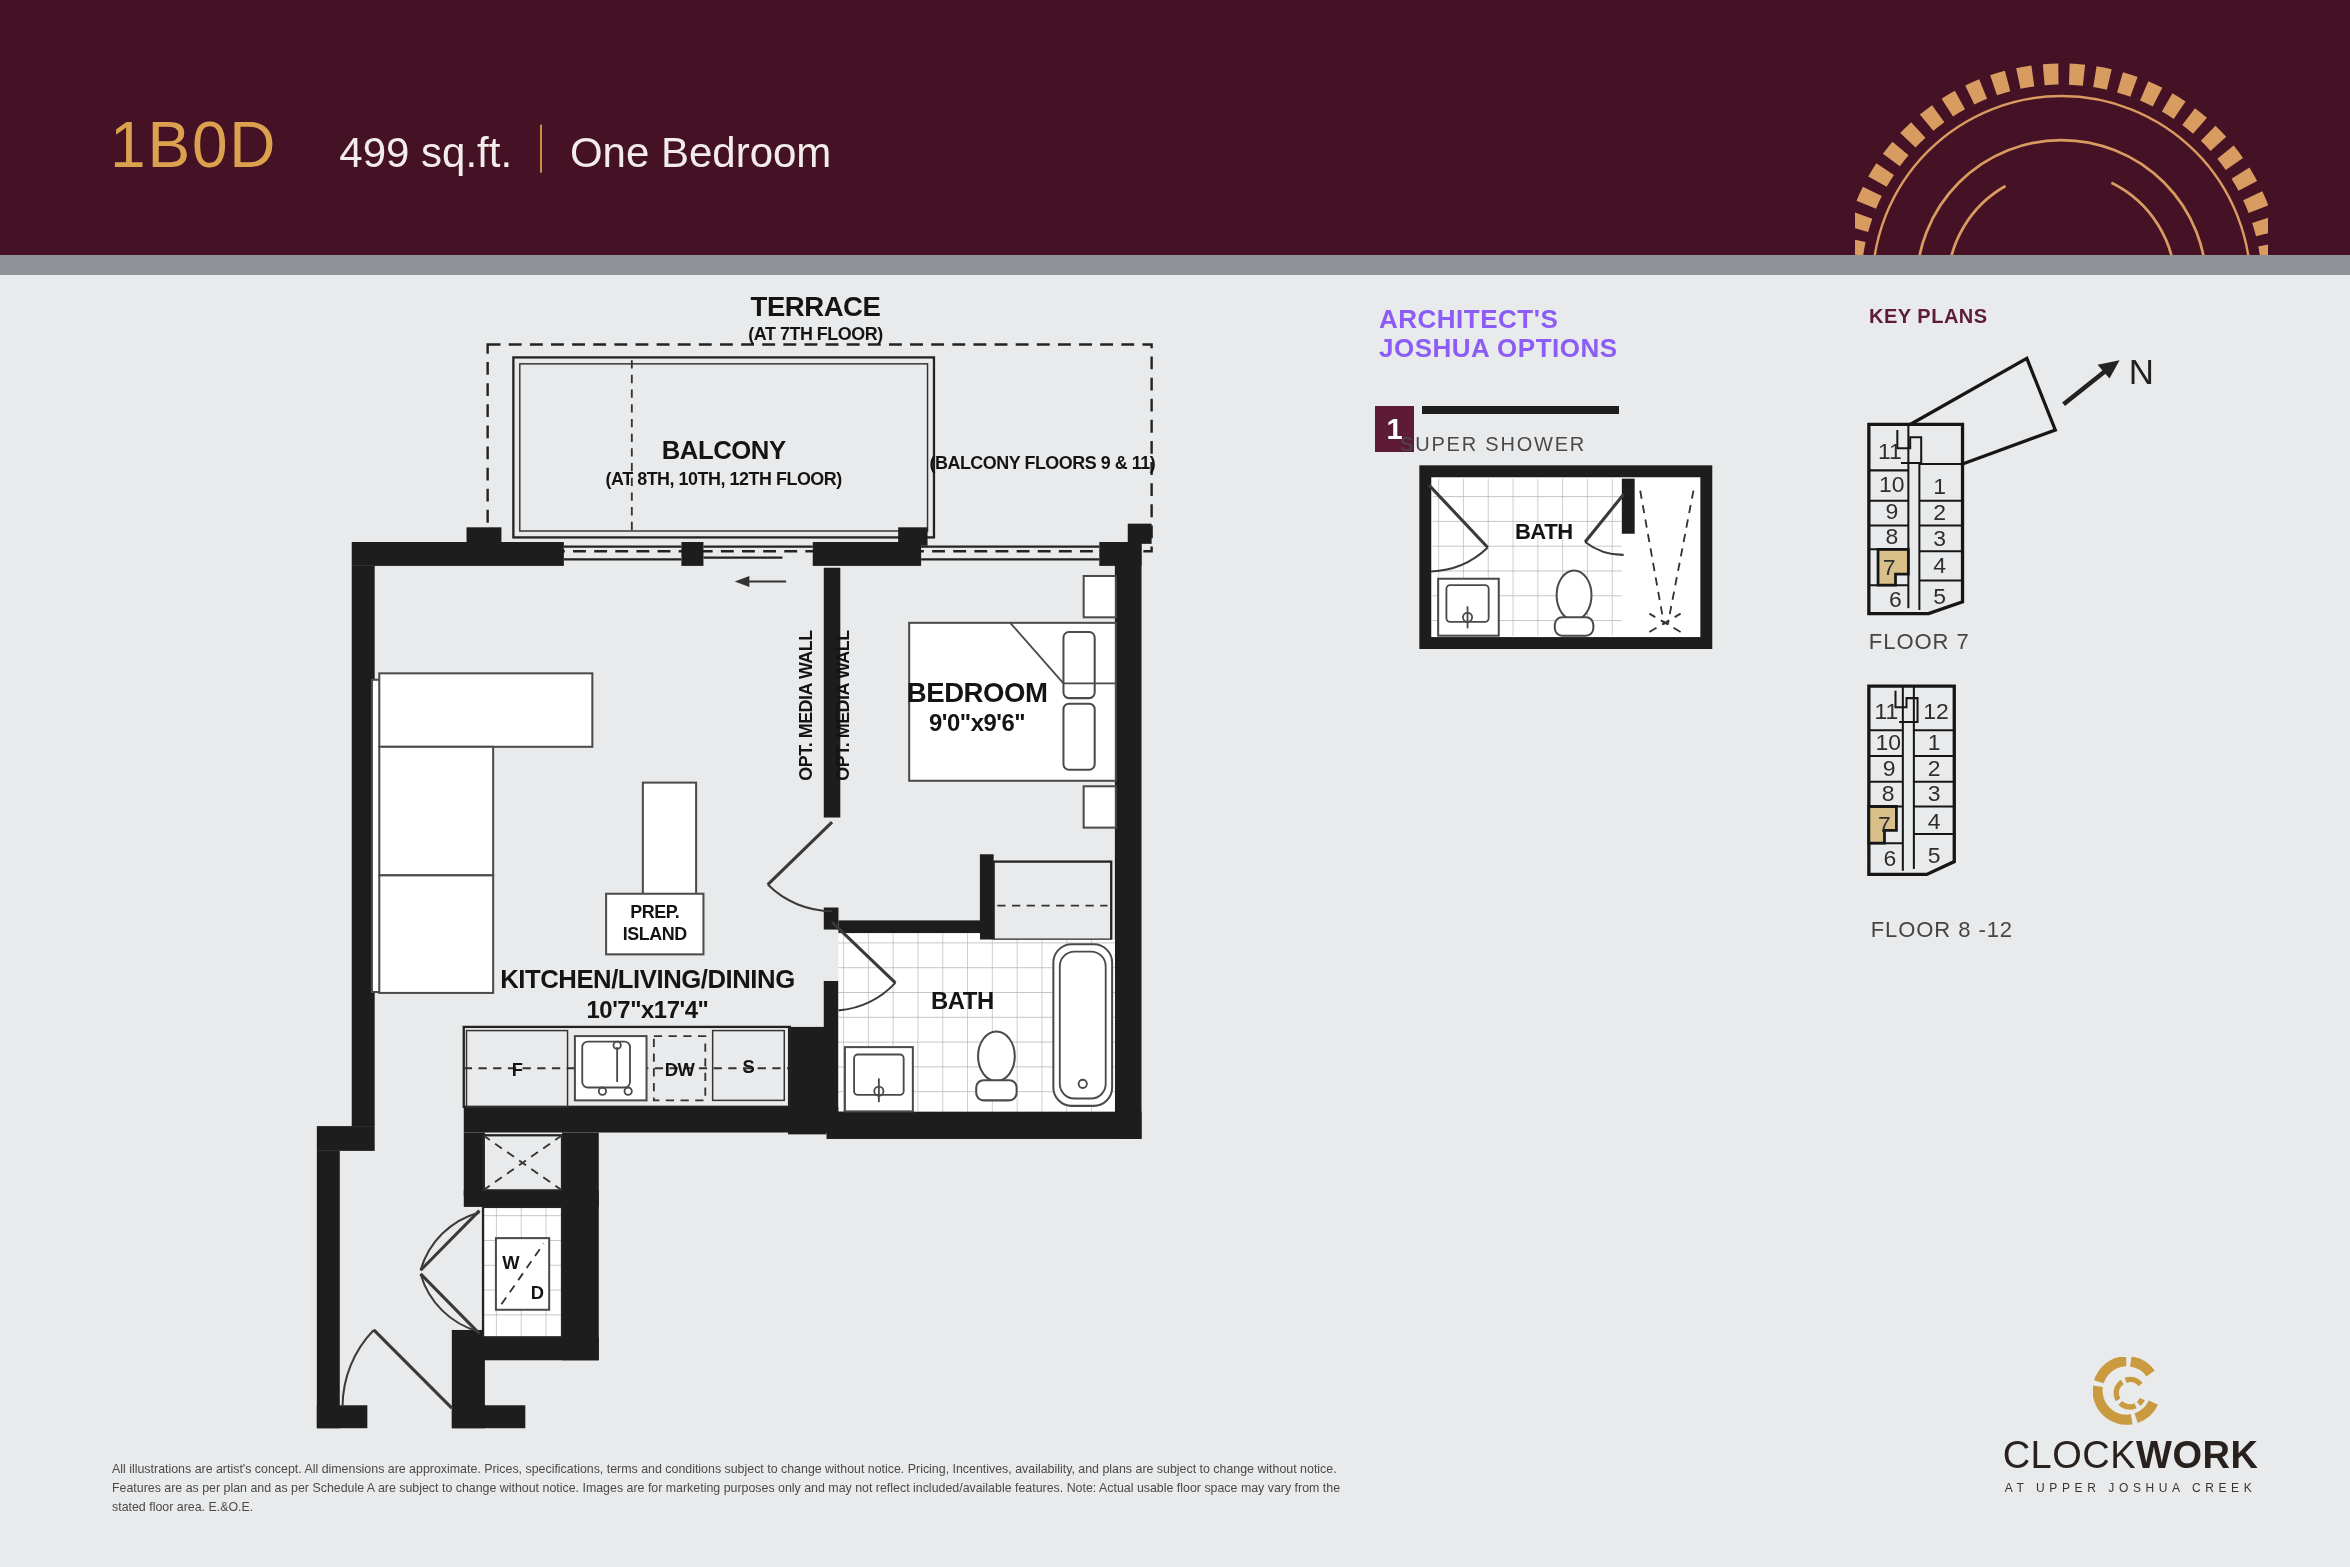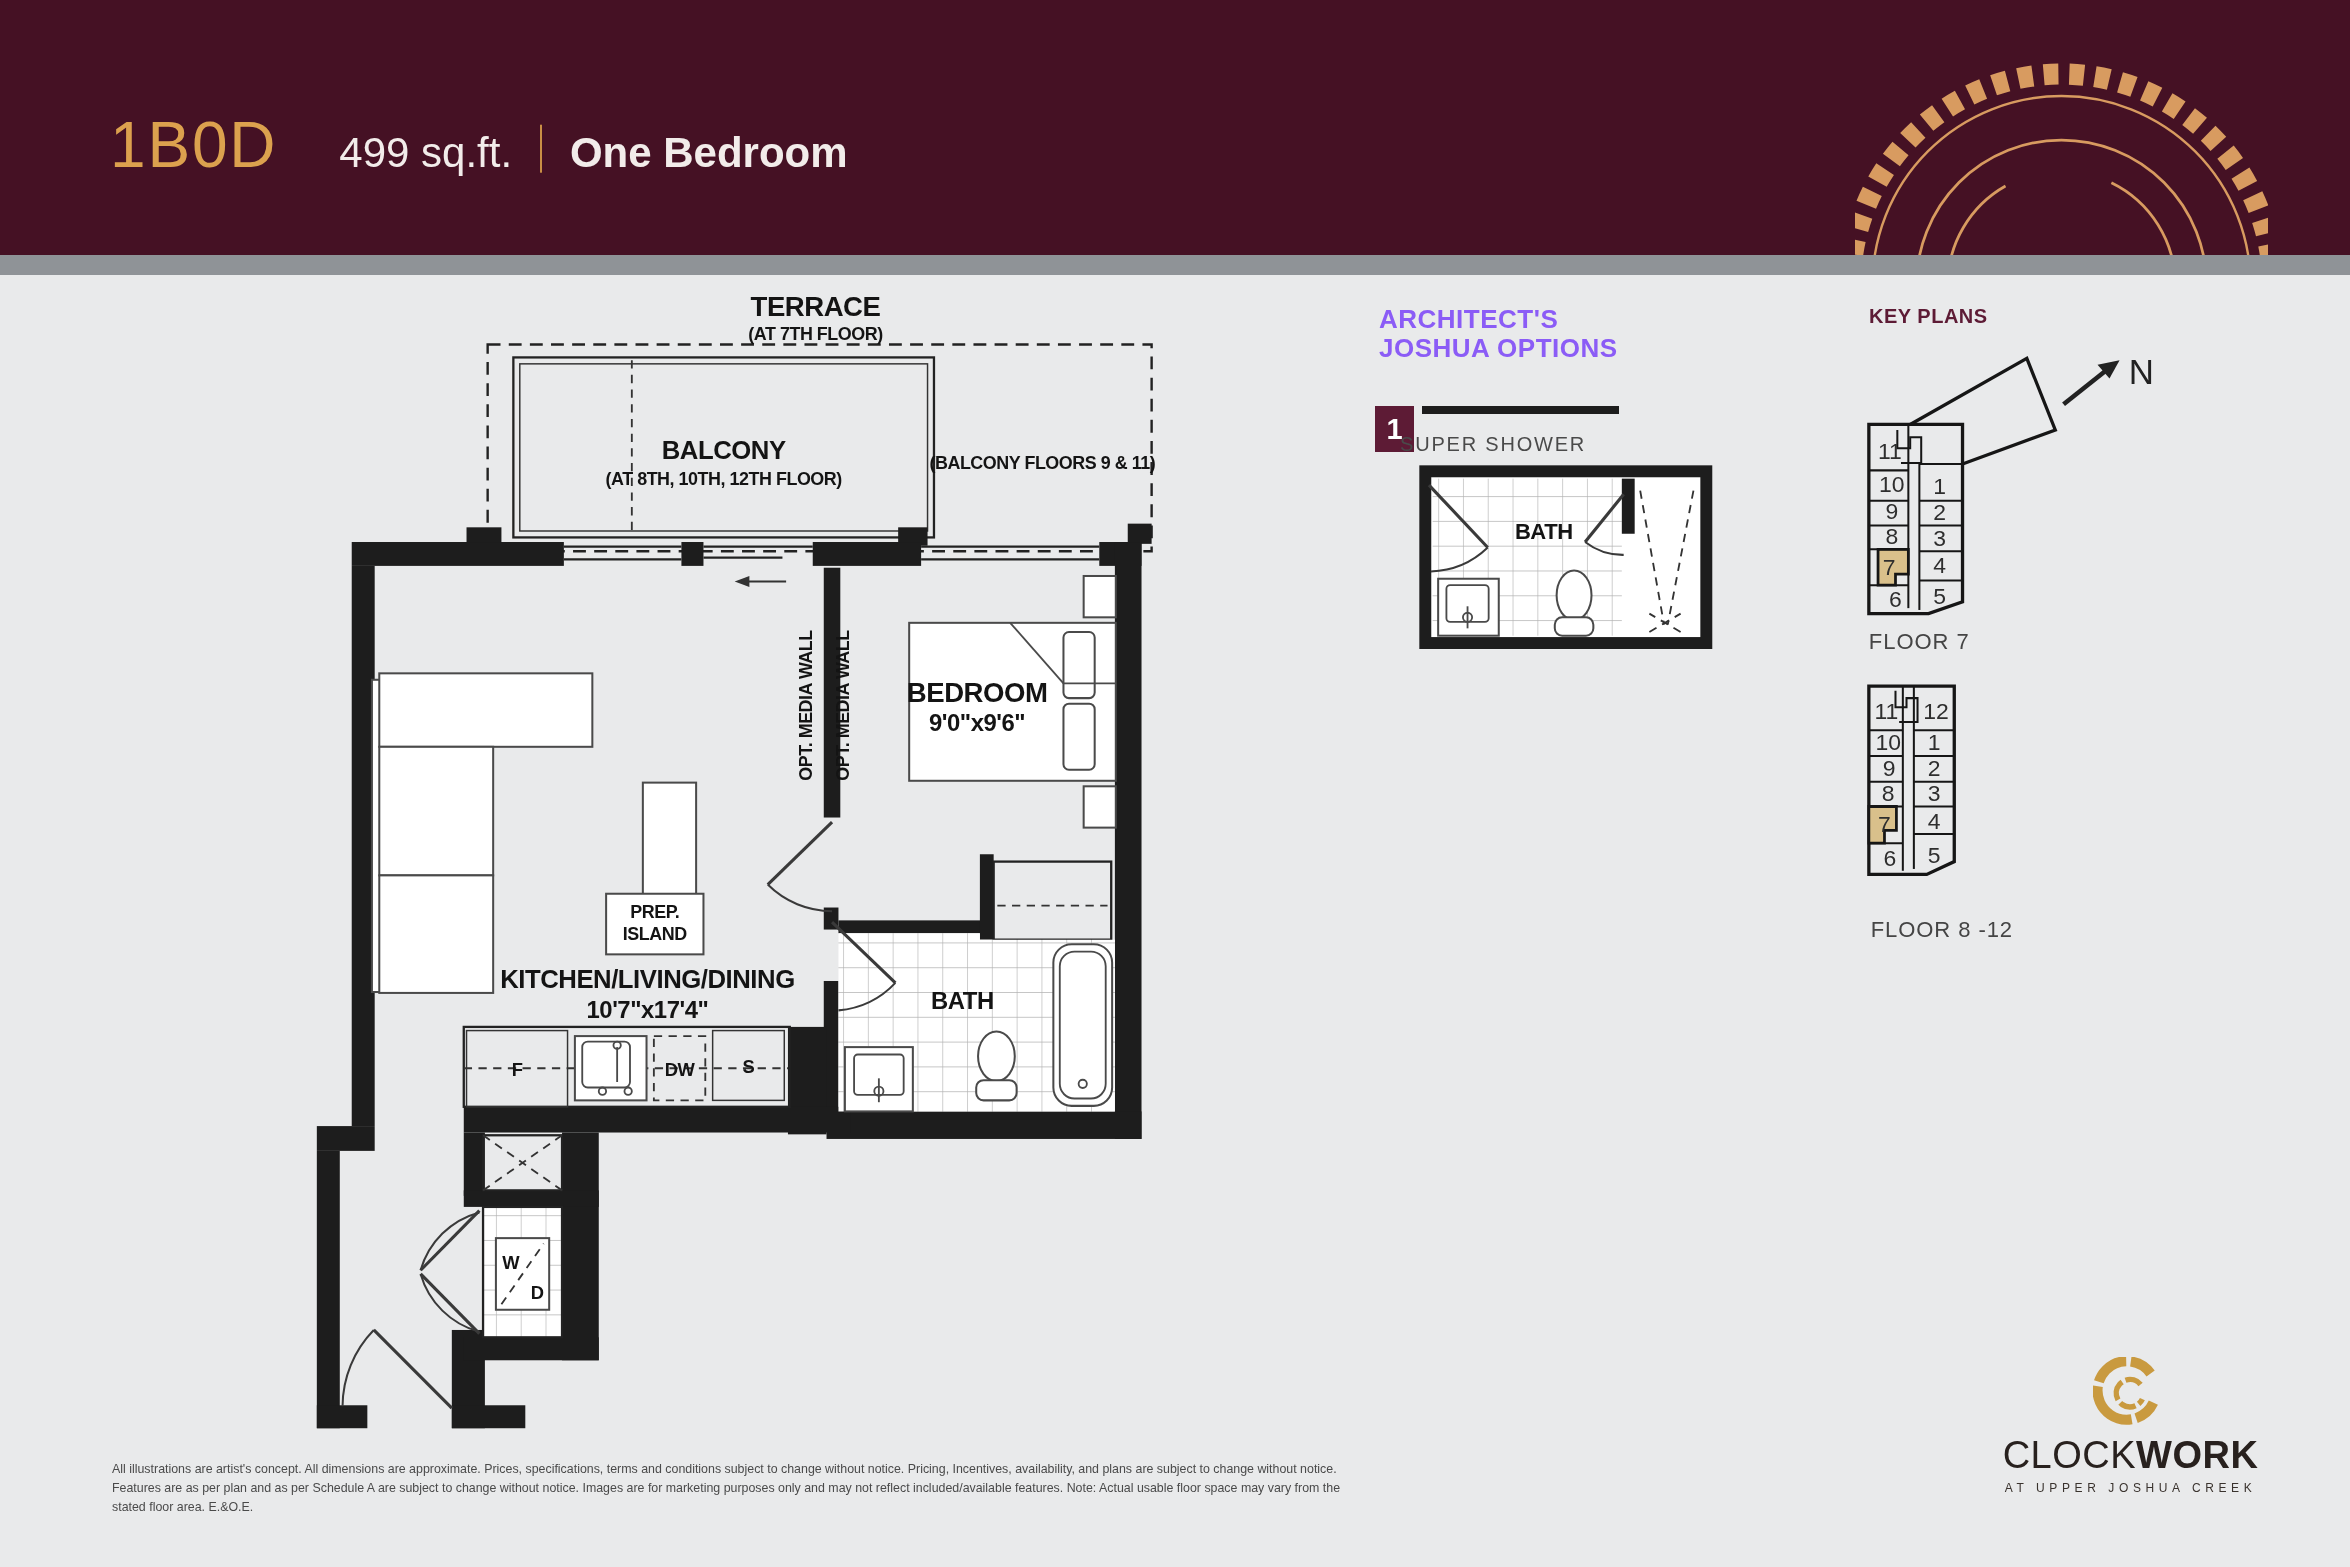--- a/index.html
+++ b/index.html
@@ -6,21 +6,21 @@
   body{font-family:"Liberation Sans",sans-serif;background:#cfd1d3;}
   .page{position:relative;width:2351px;height:1568px;background:#E9EAEB;overflow:hidden;}
 
   
   .hdr{position:absolute;left:0;top:0;width:2351px;height:255px;background:#451124;overflow:hidden;}
   .hdr-strip{position:absolute;left:0;top:255px;width:2351px;height:20px;background:#8F9397;}
   .title-row{position:absolute;left:110px;top:108px;display:flex;align-items:baseline;}
   .unit-code{font-size:64px;font-weight:400;color:#DCA14E;letter-spacing:1.8px;}
   .unit-area{font-size:42px;font-weight:300;color:#F2ECEA;margin-left:62px;text-align:right;}
   .title-div{width:2.8px;height:48px;background:#C98F45;margin:0 27.5px;align-self:center;transform:translateY(3.7px);}
-  .unit-type{font-size:42px;font-weight:700;color:#F2ECEA;margin-top:10px;}
+  .unit-type{font-size:42px;font-weight:400;color:#F2ECEA;margin-top:10px;}
   .gear{position:absolute;left:1855px;top:37px;}
 
   
   .plansvg{position:absolute;left:0;top:0;}
   .wall{fill:#1D1D1D;stroke:none;}
   .thin{stroke:#222;stroke-width:2.5;fill:none;}
   .thin15{stroke:#333;stroke-width:1.6;fill:none;}
   .furn{stroke:#4a4a4a;stroke-width:2.2;fill:#fff;}
   .furnln{stroke:#4a4a4a;stroke-width:2;fill:none;}
   .dashln{stroke:#222;stroke-width:2.6;fill:none;stroke-dasharray:14 9;}

